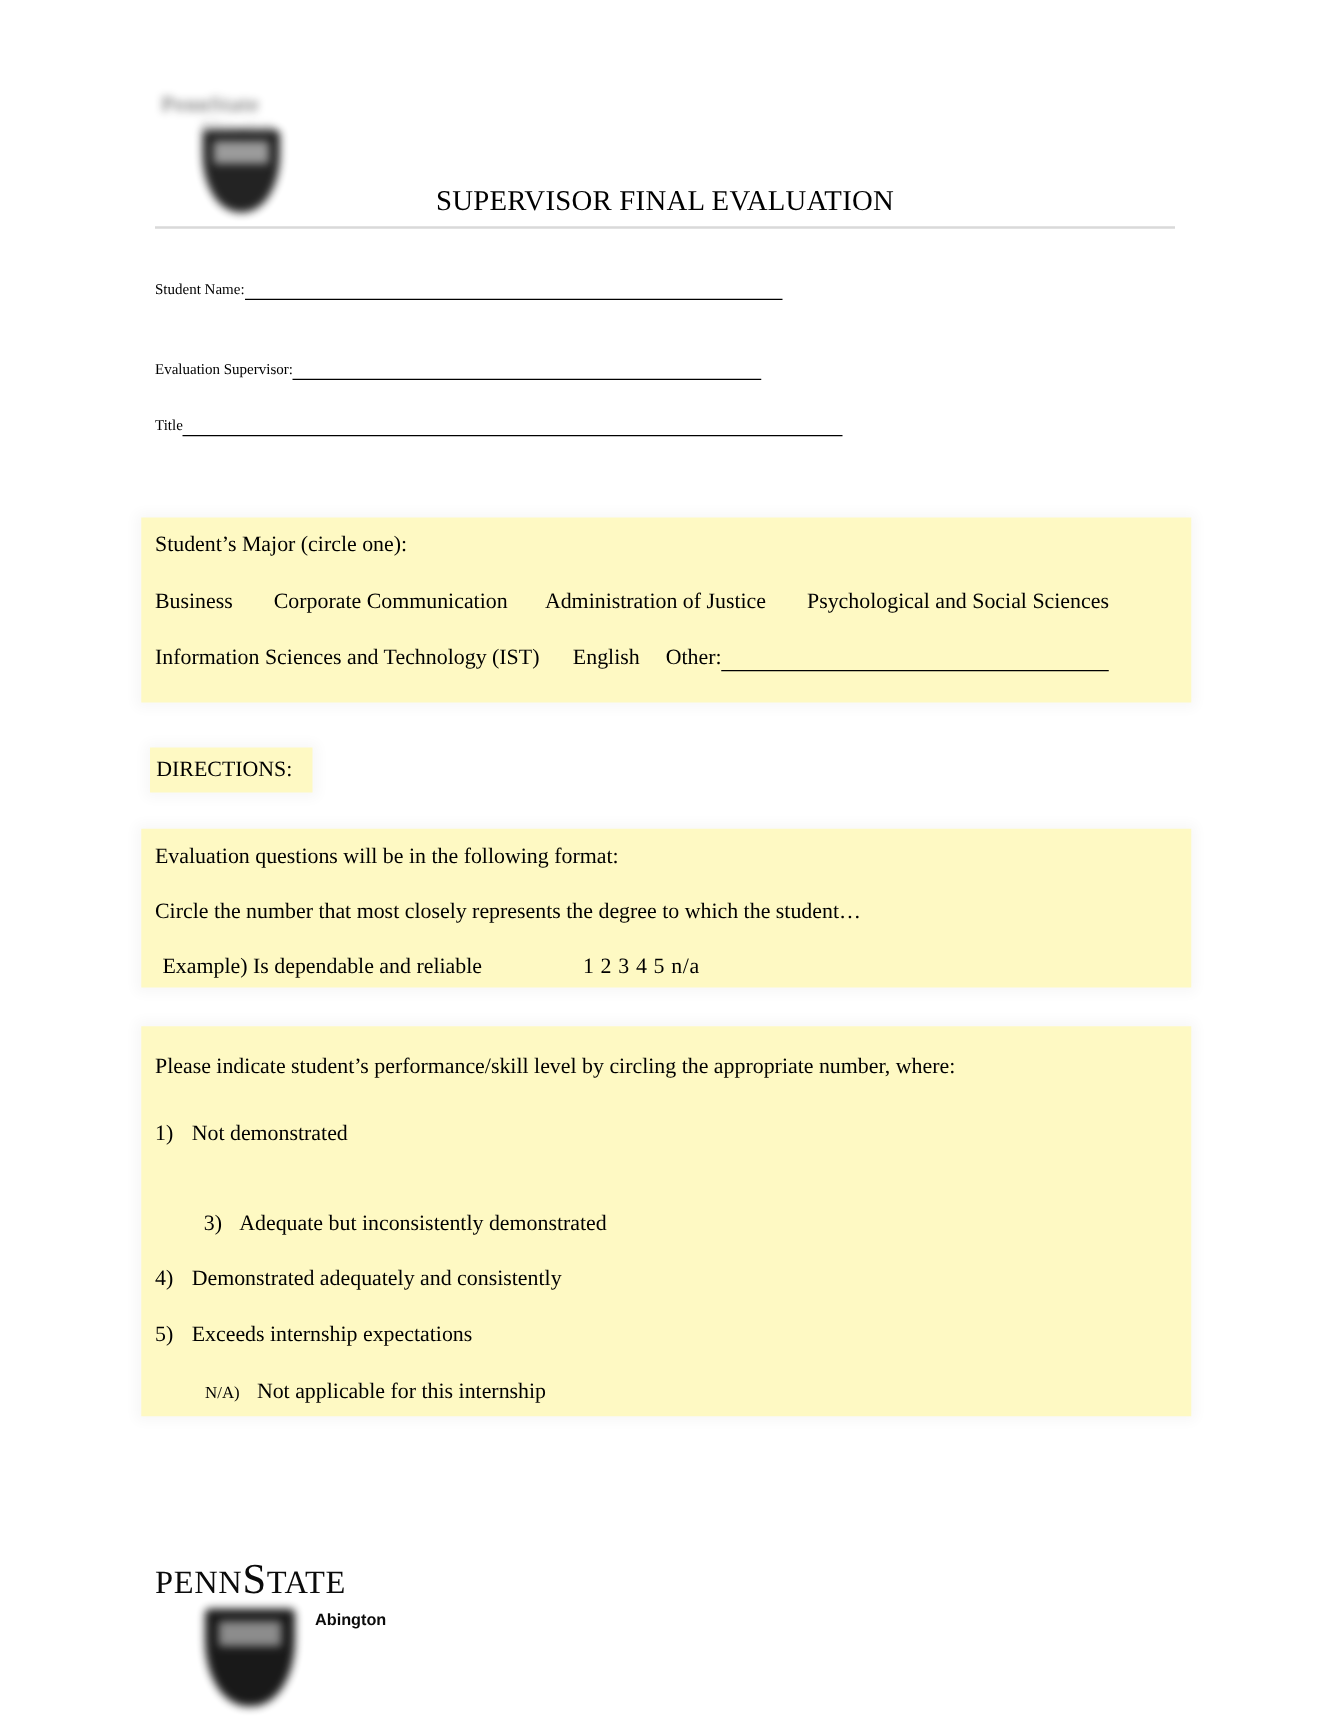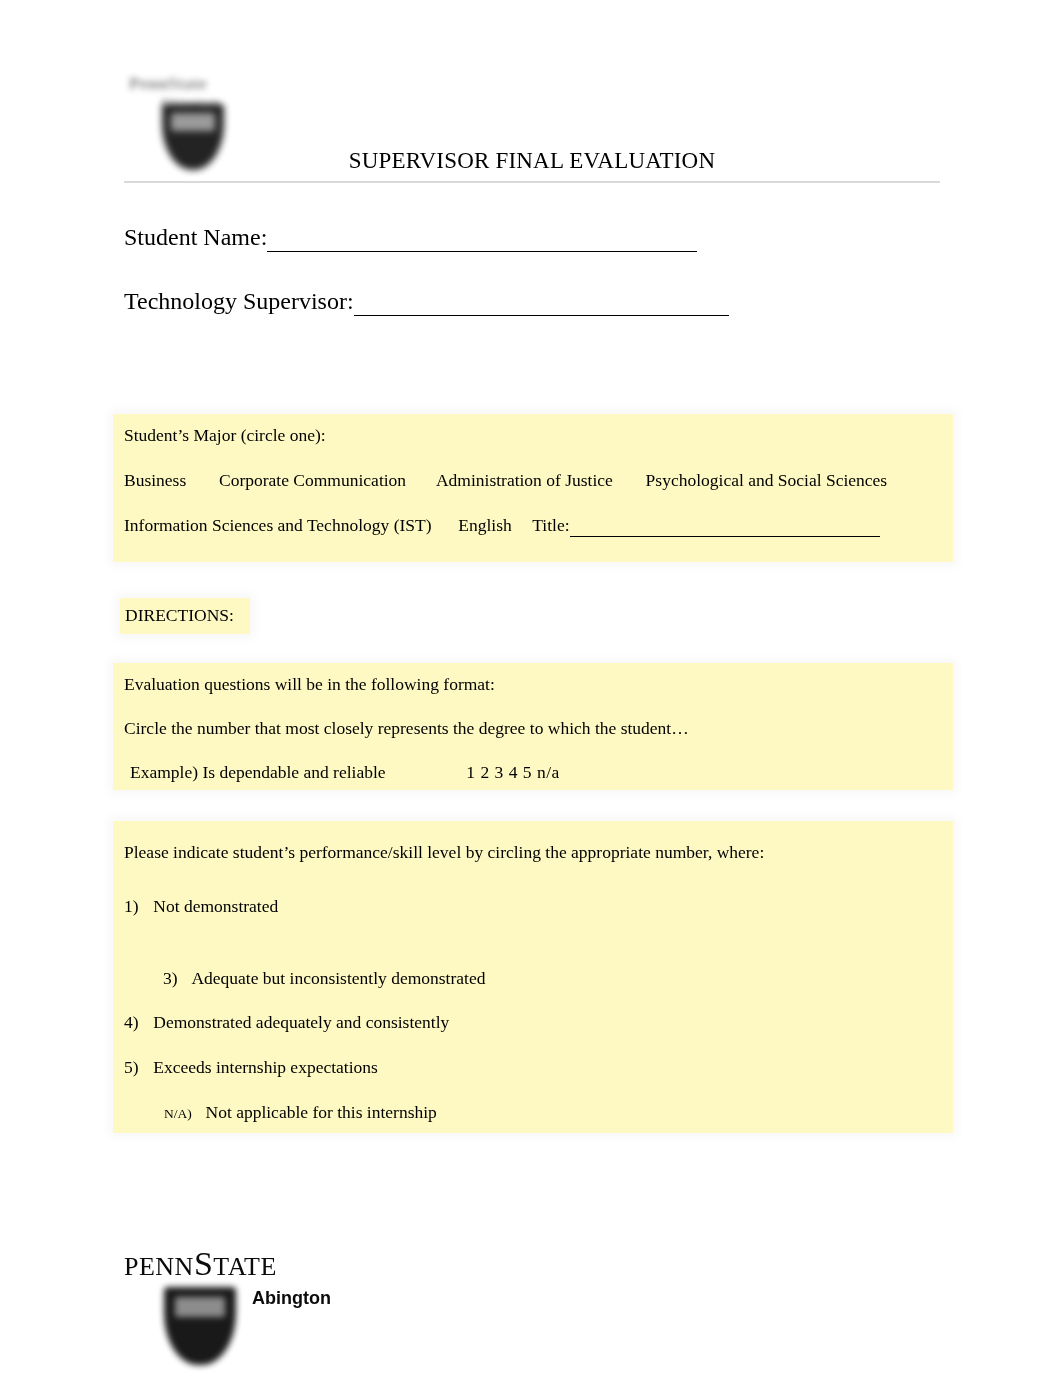--- a/index.html
+++ b/index.html
@@ -93,21 +93,21 @@
     left: 124px;
     top: 181px;
     width: 816px;
     height: 2px;
     background: #d9d9d9;
   }
 
   
   .field {
     position: absolute;
-    font-size: 24px;
+    font-size: 12px;
     white-space: nowrap;
   }
   .field .ul {
     display: inline-block;
     border-bottom: 1px solid #000;
     vertical-align: baseline;
   }
 
   
   .block {
@@ -152,21 +152,21 @@
     letter-spacing: 0.5px;
     color: #0b0b0b;
   }
   .ps-word .cap { font-size: 34px; }
   .ps-word .small { font-size: 26px; }
   .abington {
     position: absolute;
     left: 128px;
     top: 43px;
     font-family: "Liberation Sans", sans-serif;
-    font-size: 18px;
+    font-size: 13px;
     font-weight: bold;
     color: #0b0b0b;
   }
   .shield-btm {
     position: absolute;
     left: 40px;
     top: 42px;
     width: 72px;
     height: 78px;
     background: #0d0d0d;
@@ -199,43 +199,46 @@
     <div class="shield"></div>
     <div class="doc-title">SUPERVISOR FINAL EVALUATION</div>
   </div>
   <div class="header-rule"></div>
 
   <div class="field" style="left:124px; top:224px;">
     <span>Student Name:</span><span class="ul" style="width:430px;">&nbsp;</span>
   </div>
 
   <div class="field" style="left:124px; top:288px;">
-    <span>Technology Supervisor:</span><span class="ul" style="width:375px;">&nbsp;</span>
-  </div>
-
+    <span>Evaluation Supervisor:</span><span class="ul" style="width:375px;">&nbsp;</span>
+  </div>
+
+  <div class="field" style="left:124px; top:333px;">
+    <span>Title</span><span class="ul" style="width:528px;">&nbsp;</span>
+  </div>
 
   <div class="block" style="left:113px; top:414px; width:840px; height:148px;">
     <div class="line" style="left:11px; top:11px;">Student’s Major (circle one):</div>
 
     <div class="line" style="left:11px; top:56px;">
       <span>Business</span>
       <span style="display:inline-block;width:24px;"></span>
       <span>Corporate Communication</span>
       <span style="display:inline-block;width:22px;"></span>
       <span>Administration of Justice</span>
       <span style="display:inline-block;width:24px;"></span>
       <span>Psychological and Social Sciences</span>
     </div>
 
     <div class="line" style="left:11px; top:101px;">
       <span>Information Sciences and Technology (IST)</span>
       <span style="display:inline-block;width:18px;"></span>
       <span>English</span>
       <span style="display:inline-block;width:12px;"></span>
-      <span>Title:</span><span class="inline-ul" style="width:310px;">&nbsp;</span>
+      <span>Other:</span><span class="inline-ul" style="width:310px;">&nbsp;</span>
     </div>
   </div>
 
   <div class="block" style="left:120px; top:598px; width:130px; height:36px;">
     <div class="line" style="left:5px; top:7px;">DIRECTIONS:</div>
   </div>
 
   <div class="block" style="left:113px; top:663px; width:840px; height:127px;">
     <div class="line" style="left:11px; top:55px;">Circle the number that most closely represents the degree to which the student…</div>
     <div class="line" style="left:11px; top:11px;">Evaluation questions will be in the following format:</div>

